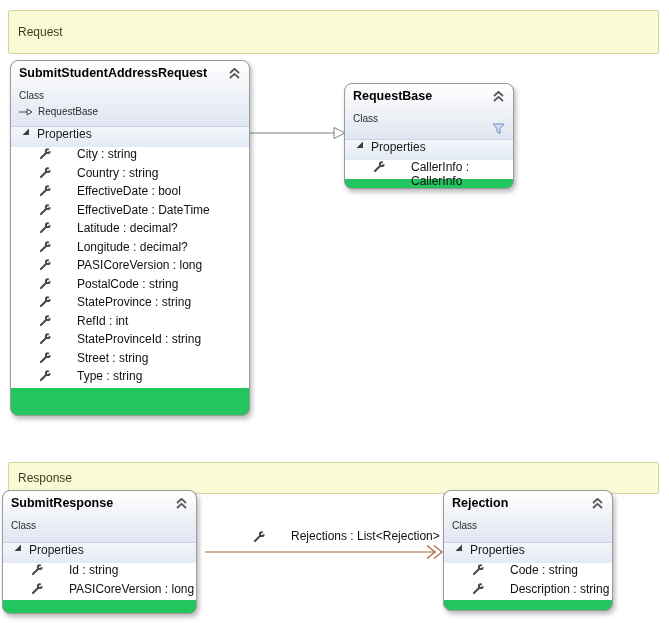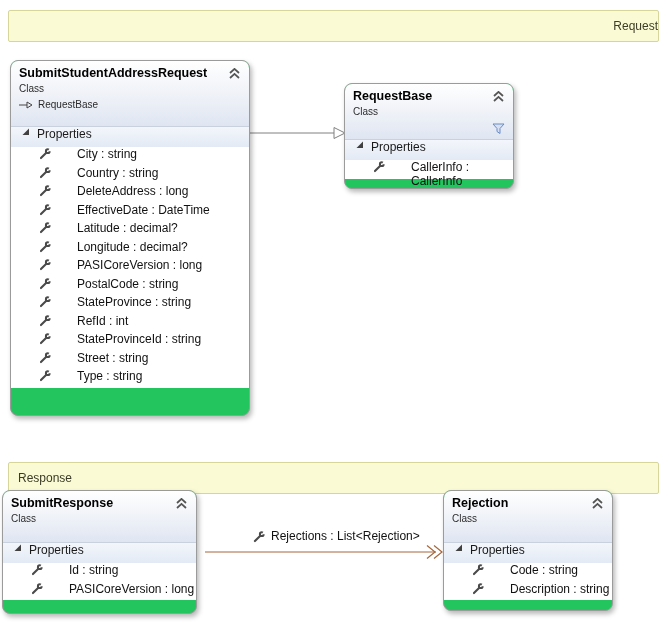--- a/index.html
+++ b/index.html
@@ -16,46 +16,46 @@
   
   .class-box{
     position:absolute;background:#22c55e;border:1px solid #9b9b9b;border-radius:8px;
     box-sizing:border-box;box-shadow:2px 3px 5px rgba(0,0,0,0.28);overflow:hidden;
   }
   .class-header{
     position:relative;background:linear-gradient(180deg,#ffffff 0%,#eef1f7 55%,#dfe6f2 100%);
     border-bottom:1px solid #c9d0de;box-sizing:border-box;padding:5px 8px 0 8px;
   }
   .class-title{font-size:12.5px;font-weight:bold;color:#000;line-height:15px;}
-  .class-kind{font-size:10px;color:#2b2b2b;line-height:12px;margin-top:2px;}
+  .class-kind{font-size:10px;color:#2b2b2b;line-height:12px;margin-top:9px;}
   .base-row{display:flex;align-items:center;gap:4px;margin-top:4px;font-size:10px;color:#2b2b2b;}
   .collapse-chevron{position:absolute;top:7px;right:8px;width:13px;height:11px;}
   .filter-icon{position:absolute;bottom:4px;right:8px;width:13px;height:12px;cursor:pointer;}
   .section-header{
     display:flex;gap:7px;padding-left:10px;height:20px;
     background:linear-gradient(180deg,#f3f6fb 0%,#e3eaf5 100%);
     font-size:12px;color:#1a1a1a;
   }
   .prop-rows{background:#fff;}
   .prop-row{display:flex;align-items:flex-start;gap:25px;height:18.5px;padding-left:28px;font-size:12px;color:#111;}
   .prop-row .wrench{width:13px;height:13px;flex:0 0 13px;}
   
   .connector{position:absolute;}
   .assoc-label{
-    position:absolute;display:flex;align-items:center;gap:5px;font-size:12px;color:#111;
+    position:absolute;display:flex;align-items:center;gap:25px;font-size:12px;color:#111;
   }
   .assoc-label .wrench{width:13px;height:13px;}
   svg{display:block;}
 </style>
 </head>
 <body>
 
 <div id="canvas">
 
-  <div class="group-band" style="left:8px;top:10px;width:651px;height:32px;justify-content:flex-end;">
+  <div class="group-band" style="left:8px;top:10px;width:651px;height:44px;">
     <span>Request</span>
   </div>
 
   <div class="group-band" style="left:8px;top:438px;width:651px;height:32px;margin-top:24px;">
     <span>Response</span>
   </div>
 
   <svg class="connector" style="left:250px;top:123px;" width="96" height="20">
     <line x1="0" y1="10" x2="84" y2="10" stroke="#808080" stroke-width="1"></line>
     <polygon points="84,4.5 95,10 84,15.5" fill="#ffffff" stroke="#808080" stroke-width="1"></polygon>
@@ -110,21 +110,21 @@
           <circle cx="10.8" cy="5.2" r="2.3" fill="none" stroke="#4a4a4a" stroke-width="2.5" stroke-dasharray="11 3.45"></circle>
           <line x1="9" y1="7" x2="2.4" y2="13.6" stroke="#4a4a4a" stroke-width="2.6" stroke-linecap="round"></line>
         </svg>
         <span>Country : string</span>
       </div>
         <div class="prop-row">
         <svg class="wrench" viewBox="0 0 16 16">
           <circle cx="10.8" cy="5.2" r="2.3" fill="none" stroke="#4a4a4a" stroke-width="2.5" stroke-dasharray="11 3.45"></circle>
           <line x1="9" y1="7" x2="2.4" y2="13.6" stroke="#4a4a4a" stroke-width="2.6" stroke-linecap="round"></line>
         </svg>
-        <span>DeleteAddress : long</span>
+        <span>EffectiveDate : bool</span>
       </div>
         <div class="prop-row">
         <svg class="wrench" viewBox="0 0 16 16">
           <circle cx="10.8" cy="5.2" r="2.3" fill="none" stroke="#4a4a4a" stroke-width="2.5" stroke-dasharray="11 3.45"></circle>
           <line x1="9" y1="7" x2="2.4" y2="13.6" stroke="#4a4a4a" stroke-width="2.6" stroke-linecap="round"></line>
         </svg>
         <span>EffectiveDate : DateTime</span>
       </div>
         <div class="prop-row">
         <svg class="wrench" viewBox="0 0 16 16">

